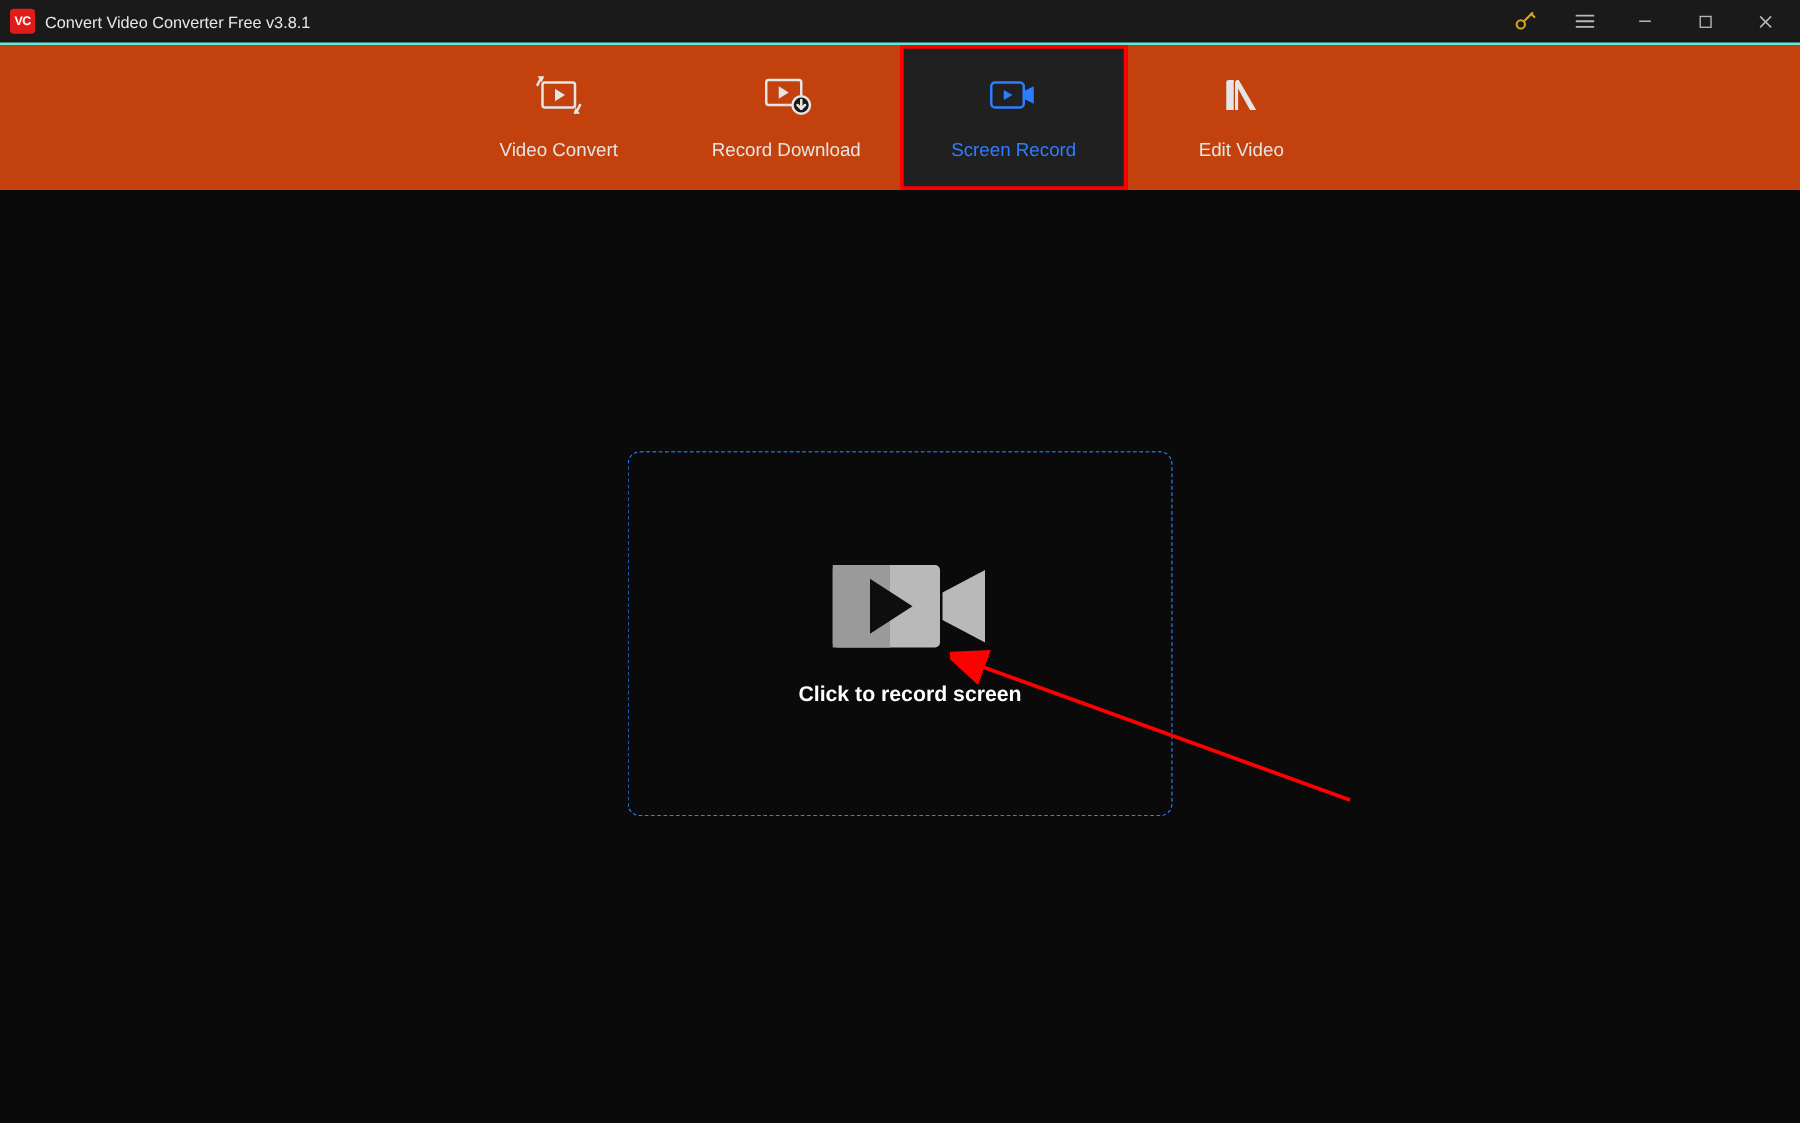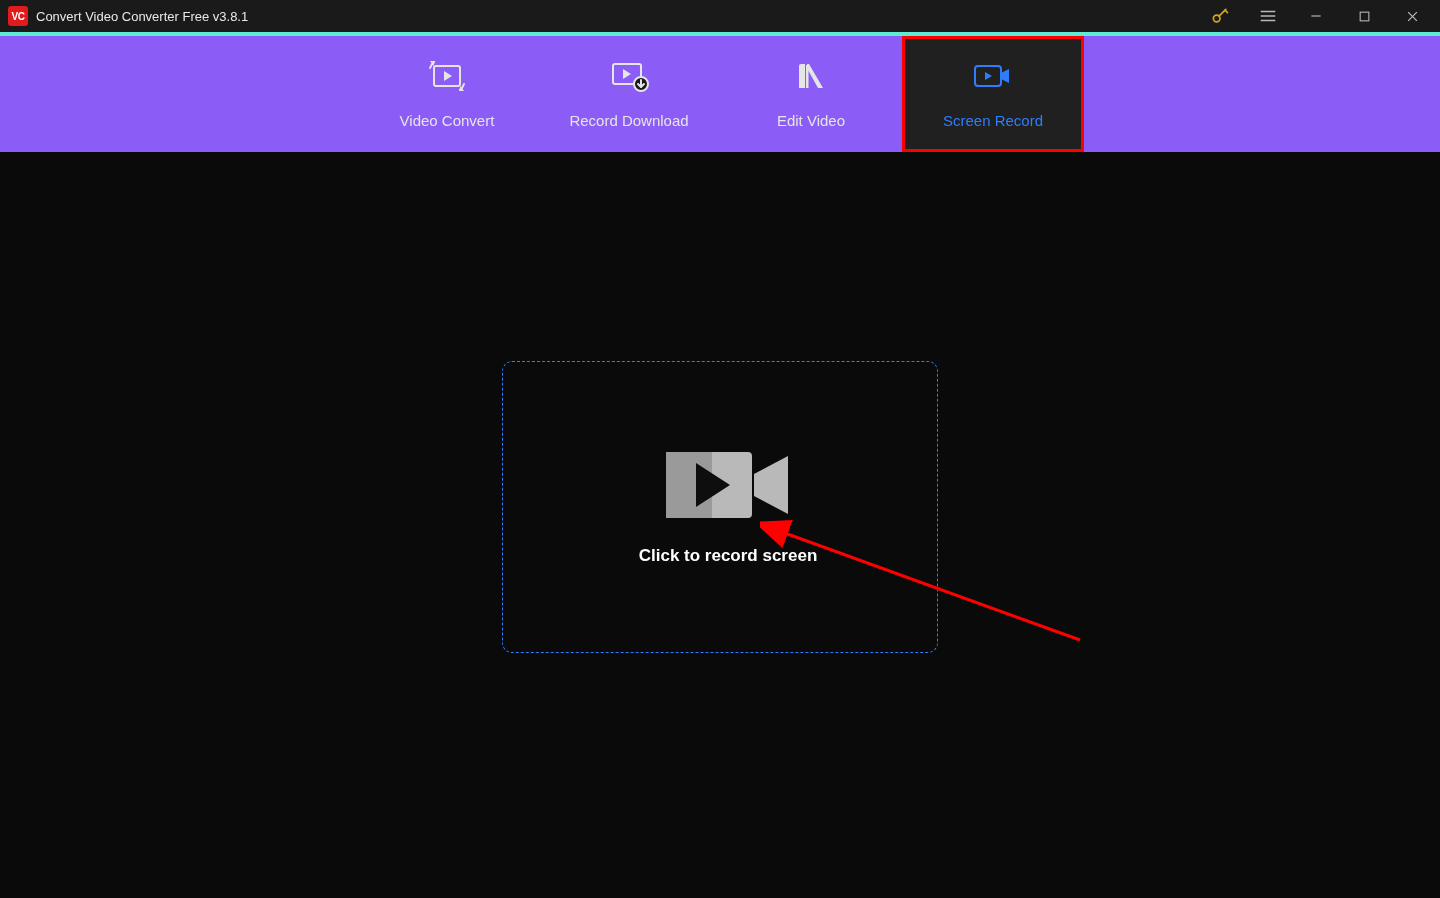--- a/index.html
+++ b/index.html
@@ -16,21 +16,21 @@
     overflow: hidden;
     position: relative;
   }
   .titlebar {
     height: 36px;
     background: #1a1a1a;
     display: flex;
     align-items: center;
     padding: 0 8px;
     justify-content: space-between;
-    border-bottom: 4px solid #5eead4;
+    border-bottom: 2px solid #5eead4;
   }
   .titlebar-left {
     display: flex;
     align-items: center;
     gap: 8px;
   }
   .app-logo {
     width: 20px;
     height: 20px;
     background: #e01b1b;
@@ -60,21 +60,21 @@
     justify-content: center;
     cursor: pointer;
     color: #b8b8b8;
   }
   .key-btn {
     color: #d6a616;
   }
 
   .toolbar {
     height: 116px;
-    background: #8b5cf6;
+    background: #c2410c;
     display: flex;
     align-items: stretch;
     justify-content: center;
     gap: 0;
   }
   .tool-item {
     width: 182px;
     display: flex;
     flex-direction: column;
     align-items: center;
@@ -202,41 +202,41 @@
         <rect x="6" y="6" width="28" height="20" rx="2"></rect>
         <polygon points="16,11 16,21 24,16" fill="#e5e5e5" stroke="none"></polygon>
         <circle cx="34" cy="26" r="7" fill="#191919"></circle>
         <line x1="34" y1="22" x2="34" y2="29"></line>
         <polyline points="31,26 34,29 37,26"></polyline>
       </svg>
     </div>
     <span class="tool-label">Record Download</span>
   </div>
 
+  <div class="tool-item active highlighted">
+    <div class="tool-icon">
+      <svg width="44" height="32" viewBox="0 0 44 32" fill="none" stroke="#2f7dff" stroke-width="2" stroke-linecap="round" stroke-linejoin="round">
+        <rect x="4" y="6" width="26" height="20" rx="3"></rect>
+        <polygon points="14,12 14,20 21,16" fill="#2f7dff" stroke="none"></polygon>
+        <path d="M30 13 L38 9 L38 23 L30 19 Z" fill="#2f7dff" stroke="none"></path>
+      </svg>
+    </div>
+    <span class="tool-label">Screen Record</span>
+  </div>
+
   <div class="tool-item">
     <div class="tool-icon">
       <svg width="36" height="32" viewBox="0 0 36 32" fill="#e5e5e5">
         <path d="M6 28 L6 6 Q6 4 8 4 L12 4 L12 28 Z"></path>
         <path d="M14 28 L14 4 L16 4 L30 28 L26 28 L15.5 9 L15.5 28 Z"></path>
         <path d="M14 4 L18 4 L32 28 L30 28 Z" opacity="0"></path>
         <path d="M13 28 L13 5 L15.5 5 L29 28 L25 28 L15 10 L15 28 Z"></path>
       </svg>
     </div>
     <span class="tool-label">Edit Video</span>
-  </div>
-
-  <div class="tool-item active highlighted">
-    <div class="tool-icon">
-      <svg width="44" height="32" viewBox="0 0 44 32" fill="none" stroke="#2f7dff" stroke-width="2" stroke-linecap="round" stroke-linejoin="round">
-        <rect x="4" y="6" width="26" height="20" rx="3"></rect>
-        <polygon points="14,12 14,20 21,16" fill="#2f7dff" stroke="none"></polygon>
-        <path d="M30 13 L38 9 L38 23 L30 19 Z" fill="#2f7dff" stroke="none"></path>
-      </svg>
-    </div>
-    <span class="tool-label">Screen Record</span>
   </div>
 
 </div>
 
 <div class="content-area">
   <div class="drop-box">
     <svg width="124" height="74" viewBox="0 0 124 74">
       <rect x="0" y="4" width="86" height="66" rx="4" fill="#b9b9b9"></rect>
       <rect x="0" y="4" width="46" height="66" fill="#9a9a9a"></rect>
       <polygon points="30,15 30,59 64,37" fill="#0e0e0e"></polygon>

